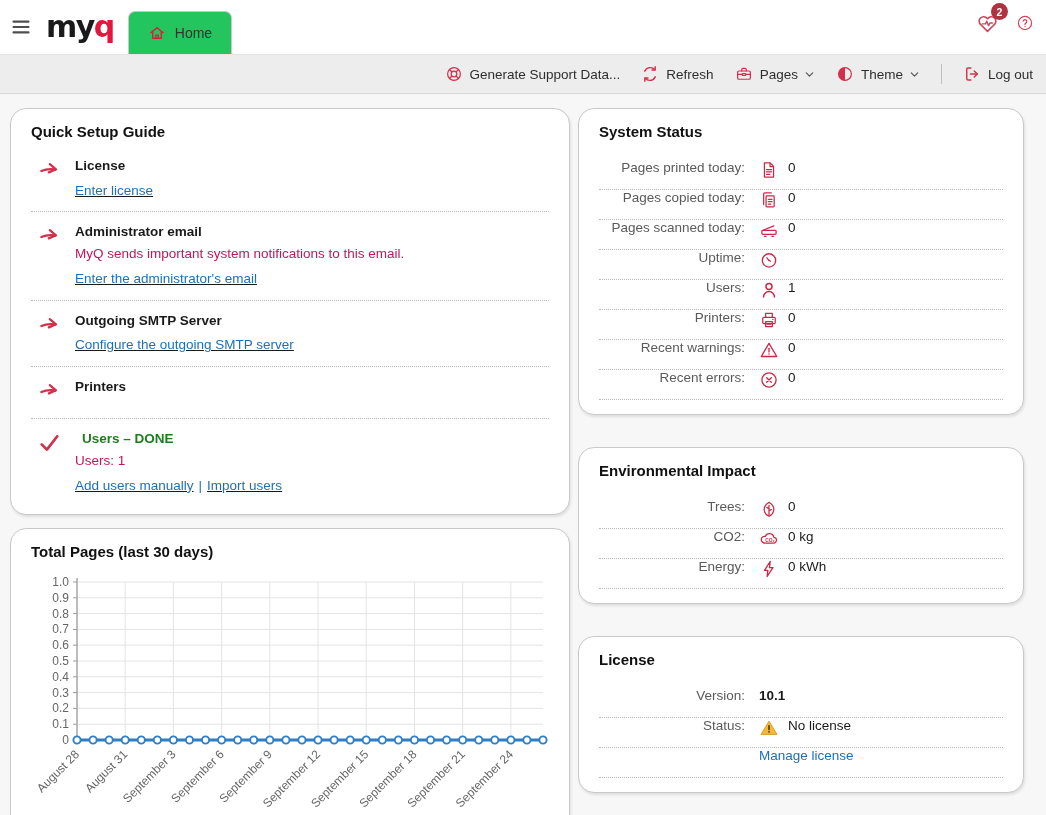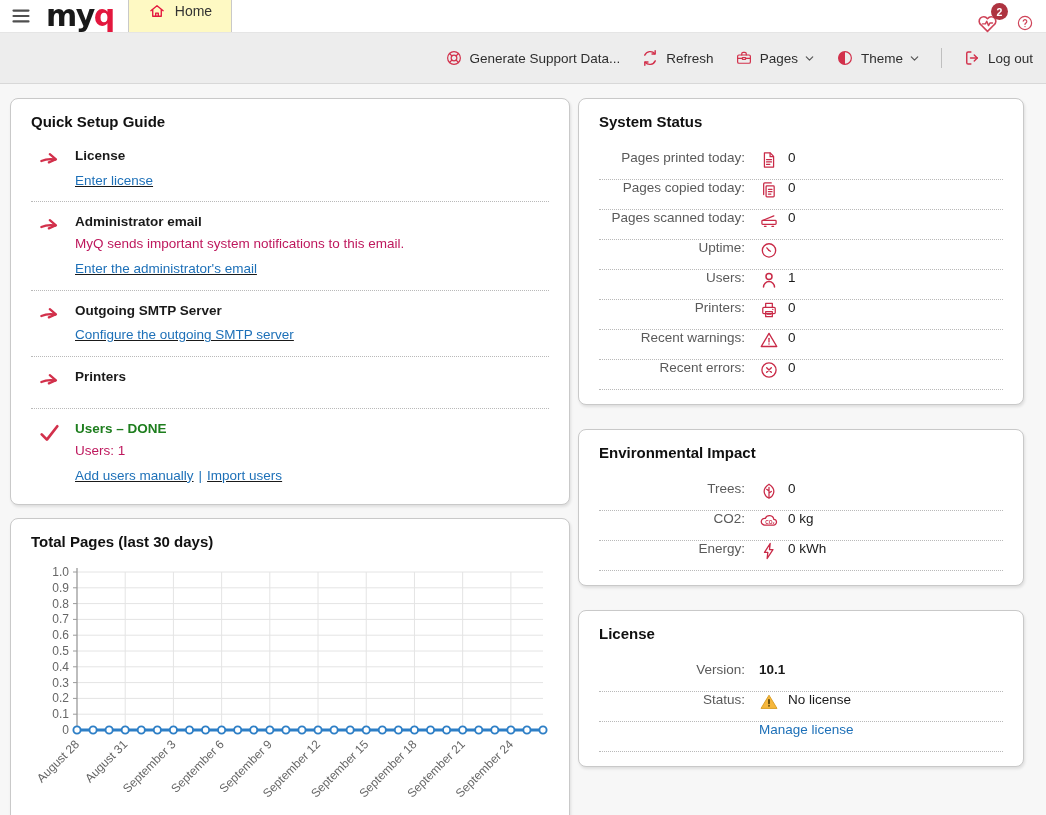--- a/index.html
+++ b/index.html
@@ -4,54 +4,54 @@
 <style>
   * { margin:0; padding:0; box-sizing:border-box; }
   :root{
     --red:#d2304b; --brand:#e3173e; --link:#1d70b8; --green:#1e7e1e;
     --txt:#1a1a1a; --lbl:#5a5a5a;
   }
   html,body{ background:#f7f7f7; }
   body{ width:1046px; height:815px; overflow:hidden; font-family:"Liberation Sans",sans-serif; color:var(--txt); }
 
   
-  header{ height:32px; background:#fff; display:flex; align-items:stretch; position:relative; }
+  header{ height:54px; background:#fff; display:flex; align-items:stretch; position:relative; }
   .hamburger{ align-self:center; width:26px; height:20px; margin:0 12px 0 8px; color:#4f4f4f; cursor:pointer; }
   .logo{ align-self:center; font-family:"DejaVu Sans",sans-serif; font-weight:800; font-size:30px; letter-spacing:-1.5px; line-height:1; margin-right:14px; cursor:default; }
   .logo .q{ color:var(--brand); }
-  .tab{ align-self:flex-end; height:43px; margin-bottom:0; border:1px solid #c9c9c9; border-bottom:none; border-radius:7px 7px 0 0; background:#fef9c3; display:flex; align-items:center; gap:9px; padding:0 19px; font-size:14px; color:#333; cursor:pointer; }
+  .tab{ align-self:flex-end; height:43px; margin-bottom:0; border:1px solid #c9c9c9; border-bottom:none; border-radius:7px 7px 0 0; background:#22c55e; display:flex; align-items:center; gap:9px; padding:0 19px; font-size:14px; color:#333; cursor:pointer; }
   .tab .icon{ width:18px; height:18px; color:var(--brand); }
   .header-right{ position:absolute; right:12px; top:5px; display:flex; align-items:flex-start; gap:10px; }
   .heart-wrap{ position:relative; width:30px; height:32px; cursor:pointer; }
   .heart-wrap .icon{ position:absolute; left:0; bottom:2px; width:23px; height:23px; color:#cf4459; }
   .badge{ position:absolute; right:-2px; top:-2px; min-width:17px; height:17px; border-radius:50%; background:#ae3340; color:#fff; font-size:10.5px; font-weight:bold; display:flex; align-items:center; justify-content:center; }
   .help{ width:18px; height:18px; margin-top:9px; color:#cf4459; cursor:pointer; }
 
   
-  .toolbar{ height:52px; background:#ededed; border-top:1px solid #e5e5e5; border-bottom:1px solid #d8d8d8; display:flex; align-items:center; justify-content:flex-end; gap:21px; padding:0 13px; font-size:13.5px; color:#2e2e2e; }
+  .toolbar{ height:40px; background:#ededed; border-top:1px solid #e5e5e5; border-bottom:1px solid #d8d8d8; display:flex; align-items:center; justify-content:flex-end; gap:21px; padding:0 13px; font-size:13.5px; color:#2e2e2e; }
   .toolbar-item{ display:flex; align-items:center; gap:7px; cursor:pointer; white-space:nowrap; }
   .toolbar-item .icon{ width:18px; height:18px; color:var(--red); }
   .toolbar-item .chev{ width:11px; height:11px; color:#555; margin-left:-1px; }
   .tb-divider{ width:1px; height:20px; background:#bfbfbf; }
 
   
   main{ display:flex; gap:8px; padding:14px 10px; align-items:flex-start; }
   .col-left{ width:560px; display:flex; flex-direction:column; gap:13px; }
-  .col-right{ width:446px; display:flex; flex-direction:column; gap:24px; }
-  .card{ background:#fff; border:1px solid #c9c9c9; border-radius:8px; box-shadow:1px 2px 3px rgba(0,0,0,.10); padding:14px 20px; }
+  .col-right{ width:446px; display:flex; flex-direction:column; gap:32px; }
+  .card{ background:#fff; border:1px solid #c9c9c9; border-radius:16px; box-shadow:1px 2px 3px rgba(0,0,0,.10); padding:14px 20px; }
   .card-title{ font-size:15px; font-weight:bold; color:#111; }
 
   
   .qsg-list{ margin-top:6px; }
   .qsg-item{ display:flex; padding:10px 0 11px; border-bottom:1px dotted #b9b9b9; }
   .qsg-item:last-child{ border-bottom:none; padding-bottom:4px; }
   .qsg-icon{ width:44px; flex:none; padding:1px 0 0 6px; color:var(--red); }
   .qsg-icon svg{ width:25px; height:25px; }
   .qsg-title{ font-size:13.5px; font-weight:bold; color:var(--txt); line-height:1.45; }
-  .qsg-title.done{ color:var(--green); }
+  .qsg-title.done{ color:var(--green);margin-left:7px; }
   .qsg-desc,.qsg-text{ font-size:13.5px; color:#be185d; margin-top:3px; line-height:1.4; }
   .qsg-links{ margin-top:6px; font-size:13.5px; line-height:1.4;text-decoration:underline; }
   .qsg-links a{ color:var(--link); text-decoration:none; cursor:pointer; }
   .qsg-links .sep{ color:var(--link); margin:0 5px; }
 
   
   .srows{ margin-top:20px; }
   .srow{ display:flex; min-height:30px; border-bottom:1px dotted #b9b9b9; font-size:13.5px; }
   .srow-label{ width:146px; flex:none; text-align:right; color:var(--lbl); }
   .srow-icon{ width:20px; height:20px; flex:none; margin-left:14px; color:#c92a47; }

